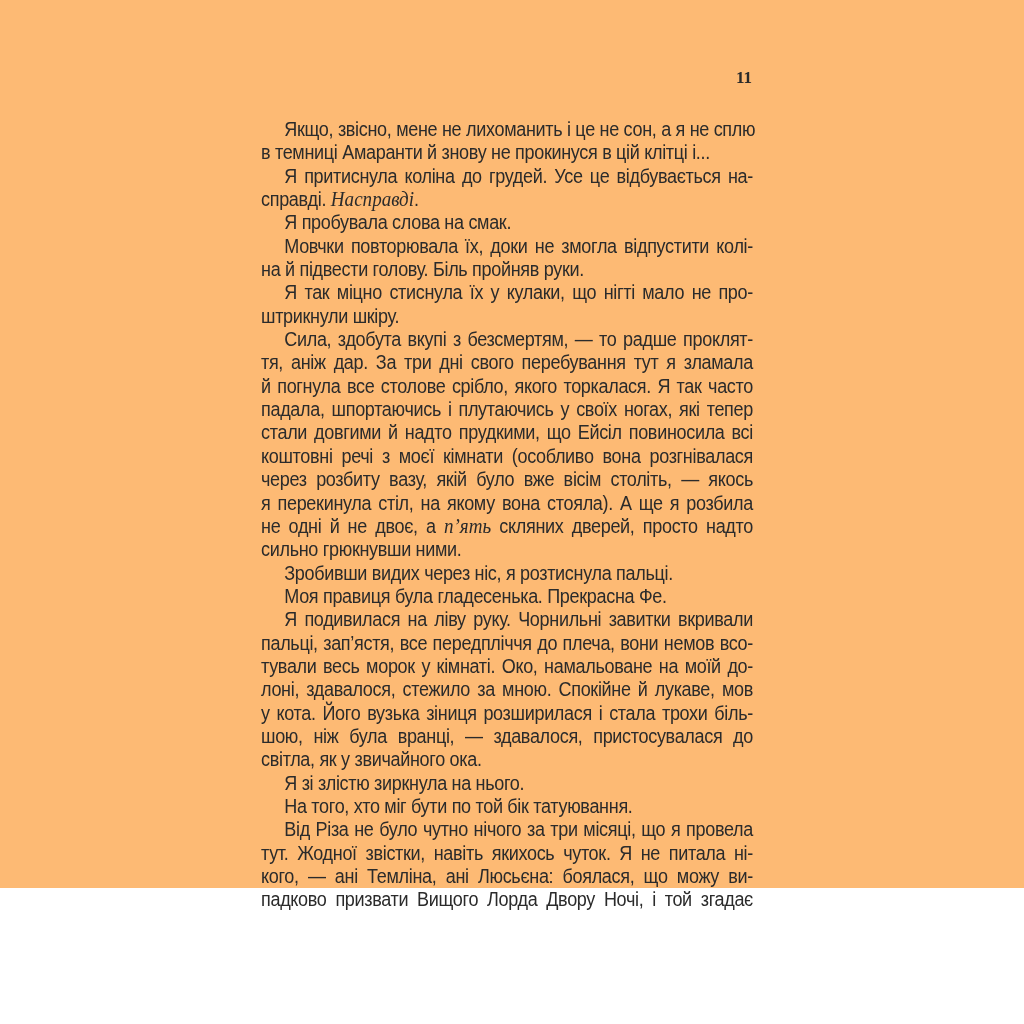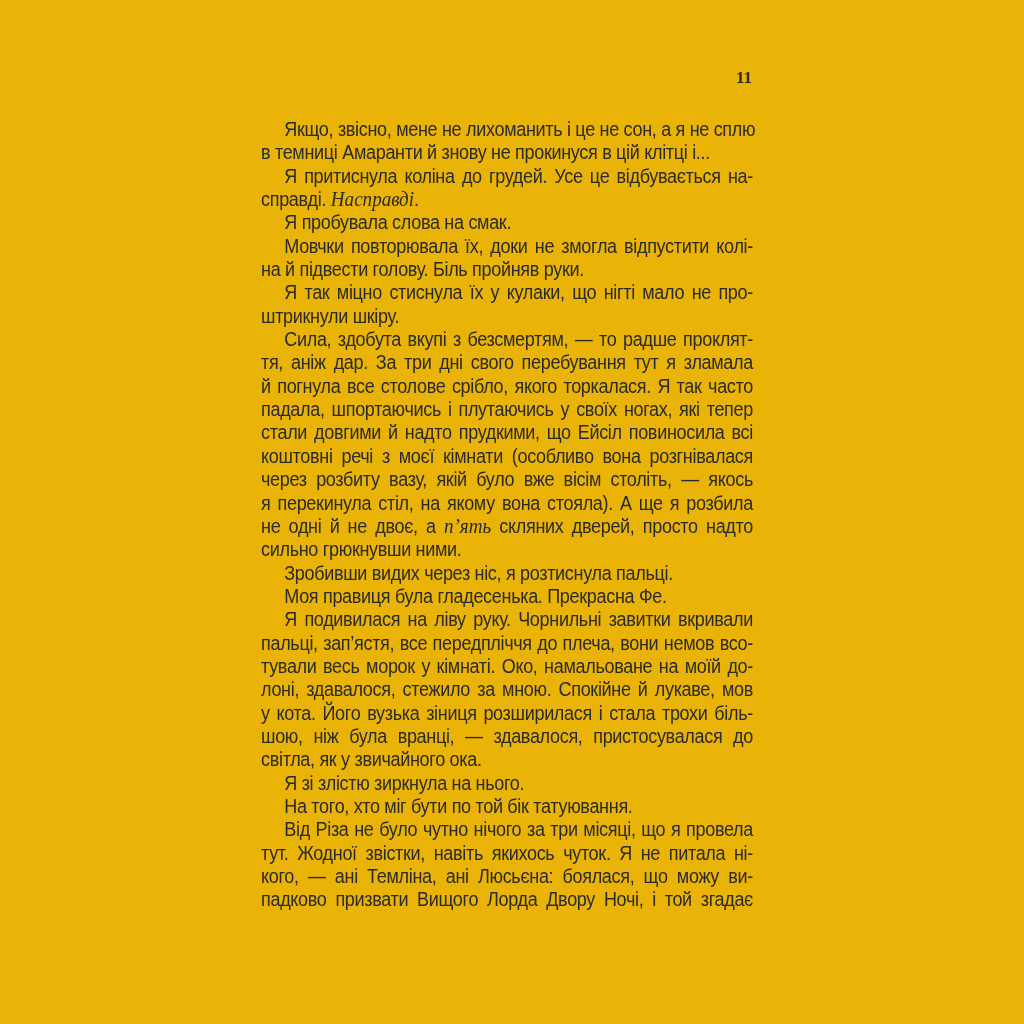--- a/index.html
+++ b/index.html
@@ -9,22 +9,22 @@
     }
     body {
       width: 1024px;
       height: 1024px;
       position: relative;
       overflow: hidden;
     }
     .page {
       position: absolute;
       left: 0; top: 0;
-      width: 1024px; height: 1024px;
-      background: #eab308;
+      width: 1024px; height: 888px;
+      background: #fdba74;
     }
     .page-number {
       position: absolute;
       top: 68px;
       left: 700px;
       width: 52px;
       text-align: right;
       font-family: "Liberation Serif", serif;
       font-weight: bold;
       font-size: 17px;

